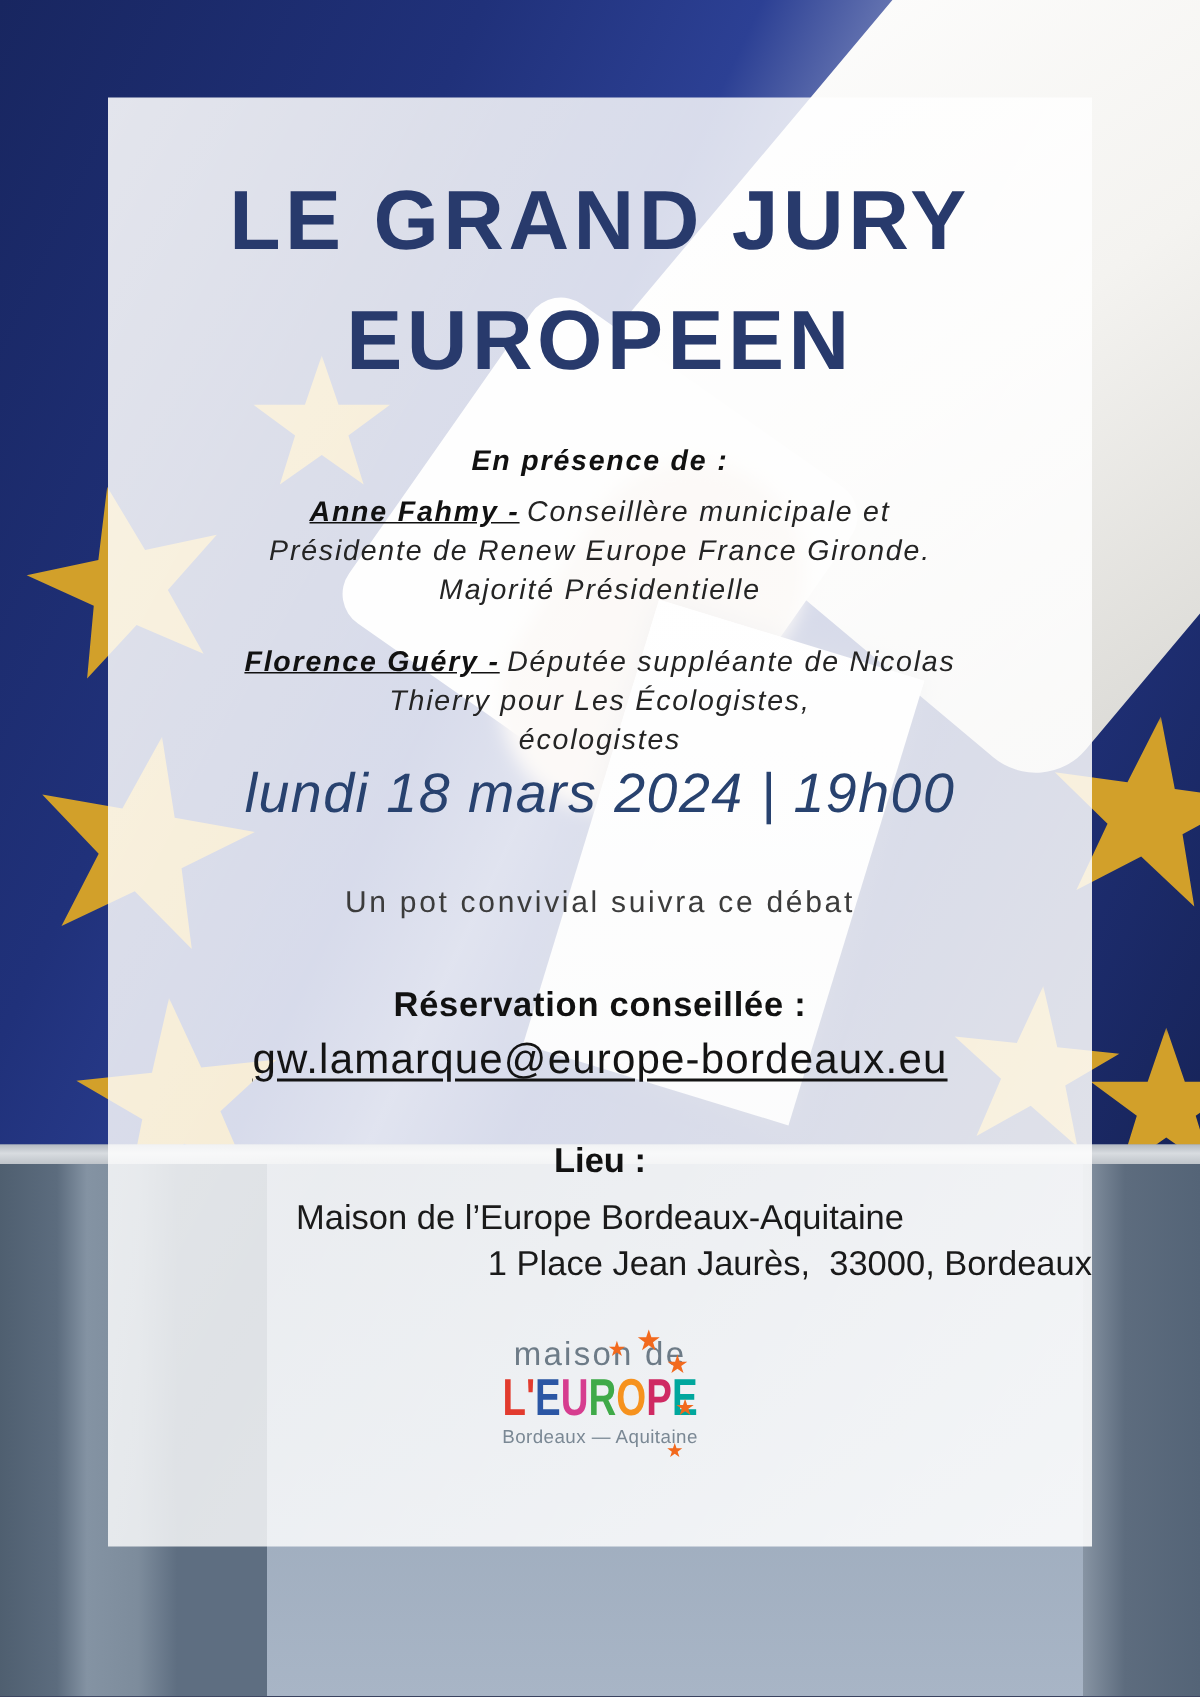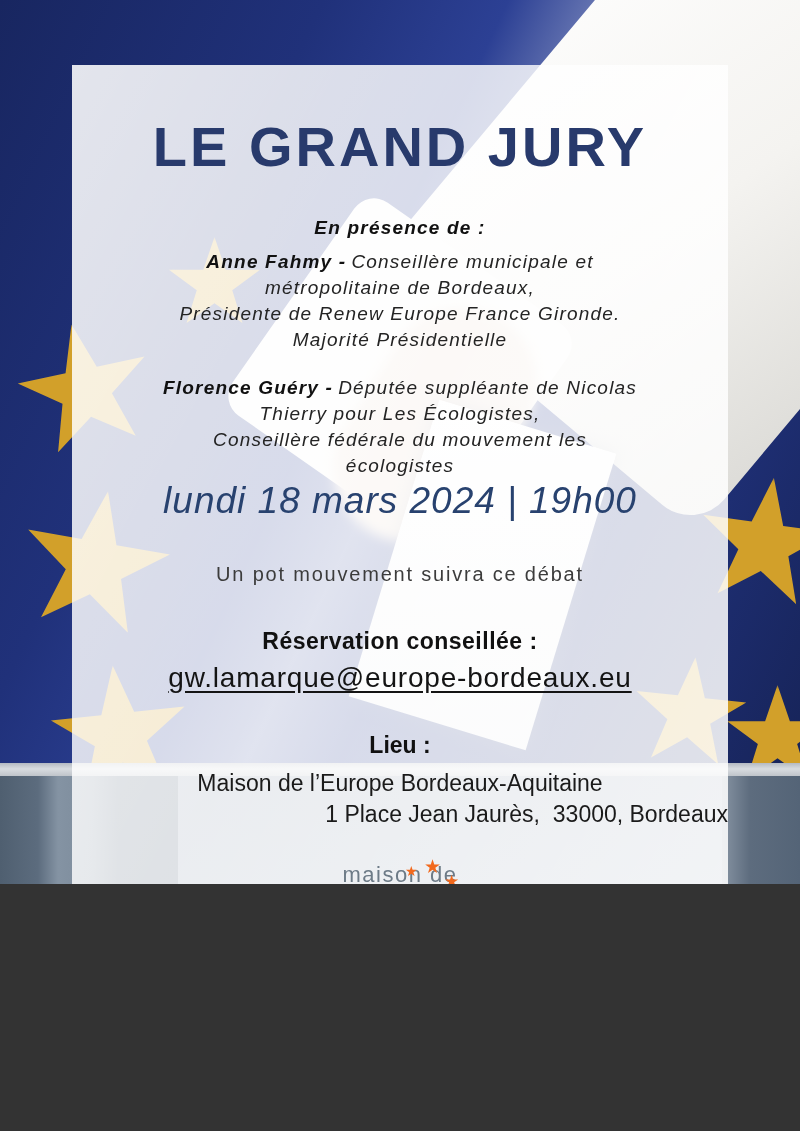--- a/index.html
+++ b/index.html
@@ -1,16 +1,16 @@
 <!DOCTYPE html>
 <html><head>
 <meta charset="utf-8">
 <style>
   html,body{margin:0;padding:0;background:#333;}
-  .poster{position:relative;width:800px;height:884px;overflow:hidden;
+  .poster{position:relative;width:800px;height:1131px;overflow:hidden;
           font-family:"Liberation Sans",sans-serif;background:#223377;}
 
   
   .flag{position:absolute;left:0;top:0;width:800px;height:763px;z-index:1;
         background:linear-gradient(115deg,#182660 0%,#20317a 28%,#2c4094 44%,
                    #6776b2 52%,#2c4094 60%,#20317a 78%,#172459 100%);}
   .flag-star{position:absolute;background:#d2a02a;filter:blur(2.5px);
         clip-path:polygon(50% 0%,61.8% 34.5%,98% 34.5%,68.7% 56.1%,79.4% 90.6%,
                   50% 69.8%,20.6% 90.6%,31.3% 56.1%,2% 34.5%,38.2% 34.5%);}
   .fs1{left:18px;top:323px;width:135px;height:135px;transform:rotate(-12deg);}
@@ -53,21 +53,21 @@
         background:linear-gradient(118deg,rgba(255,255,255,0.88) 0%,
                    rgba(255,255,255,0.80) 45%,rgba(255,255,255,0.88) 100%);}
   .title{margin-top:42px;font-size:56px;line-height:80px;font-weight:bold;
         color:#283a6c;letter-spacing:3px;}
   .presence-heading{margin-top:30px;font-size:19px;font-style:italic;
         font-weight:bold;letter-spacing:1.2px;color:#111;}
   .guest{margin-top:10px;font-size:19px;font-style:italic;line-height:26px;
         letter-spacing:1.2px;color:#242424;}
   .guest + .guest{margin-top:22px;}
   .guest-line{white-space:nowrap;}
-  .guest-name{font-weight:bold;color:#111;margin-right:5px;}
+  .guest-name{font-weight:bold;color:#111;margin-right:5px;text-decoration:underline;}
   .datetime{font-size:37px;line-height:44px;color:#28426f;
         letter-spacing:1px;font-style:italic;}
   .note{margin-top:40px;font-size:20px;letter-spacing:1.8px;color:#3c3c3c;}
   .res-heading{margin-top:42px;font-size:23px;font-weight:bold;letter-spacing:0.5px;color:#111;}
   .email{margin-top:7px;font-size:28px;letter-spacing:0.8px;color:#141414;
         text-decoration:underline;text-underline-offset:4px;display:inline-block;}
   .lieu-heading{margin-top:38px;font-size:23px;font-weight:bold;color:#111;}
   .loc-name{margin-top:9px;font-size:23px;line-height:31px;color:#1a1a1a;}
   .loc-addr{font-size:23px;line-height:31px;color:#1a1a1a;white-space:pre-wrap;text-align:right;}
 
@@ -113,45 +113,44 @@
     <div class="sleeve"></div>
     <div class="cuff"></div>
     <div class="hand"></div>
     <div class="envelope"></div>
   </div>
 
   <div class="panel">
 
     <div class="title">
       <div>LE GRAND JURY</div>
+      <div>EUROPEEN</div>
     </div>
 
     <div class="presence-heading">En présence de :</div>
 
     <div class="guest">
       <div class="guest-line">
         <span class="guest-name">Anne Fahmy -</span><span>Conseillère municipale et</span>
       </div>
-      <div class="guest-line">métropolitaine de Bordeaux,</div>
       <div class="guest-line">Présidente de Renew Europe France Gironde.</div>
       <div class="guest-line">Majorité Présidentielle</div>
     </div>
 
     <div class="guest">
       <div class="guest-line">
         <span class="guest-name">Florence Guéry -</span><span>Députée suppléante de Nicolas</span>
       </div>
       <div class="guest-line">Thierry pour Les Écologistes,</div>
-      <div class="guest-line">Conseillère fédérale du mouvement les</div>
       <div class="guest-line">écologistes</div>
     </div>
 
     <div class="datetime">lundi 18 mars 2024 | 19h00</div>
 
-    <div class="note">Un pot mouvement suivra ce débat</div>
+    <div class="note">Un pot convivial suivra ce débat</div>
 
     <div class="res-heading">Réservation conseillée :</div>
     <div>
       <span class="email">gw.lamarque@europe-bordeaux.eu</span>
     </div>
 
     <div class="lieu-heading">Lieu :</div>
     <div class="loc-name">Maison de l’Europe Bordeaux-Aquitaine</div>
     <div class="loc-addr">1 Place Jean Jaurès,  33000, Bordeaux</div>
 

